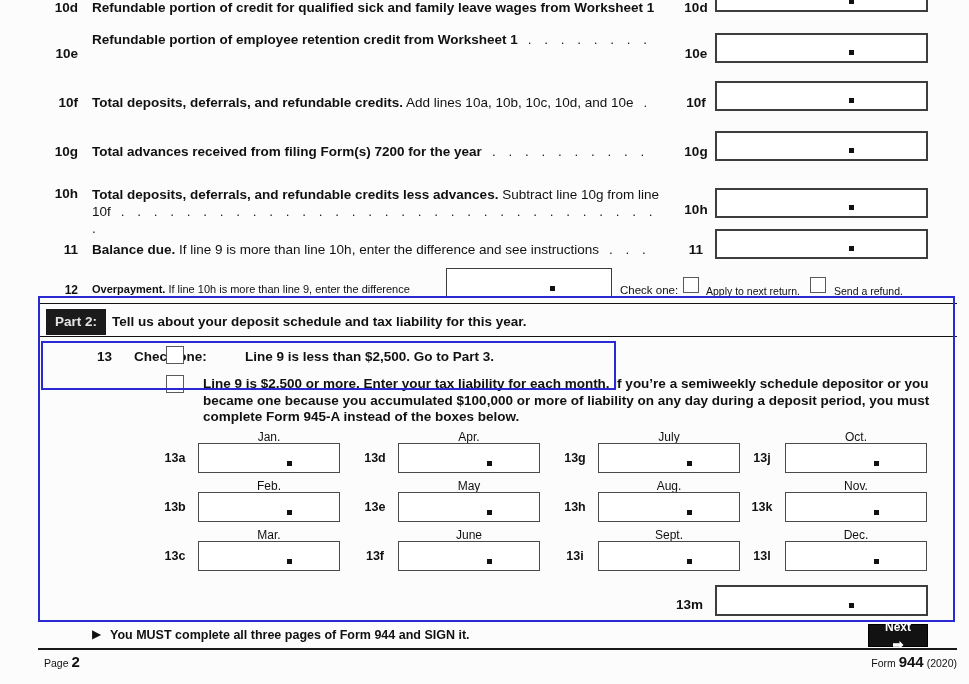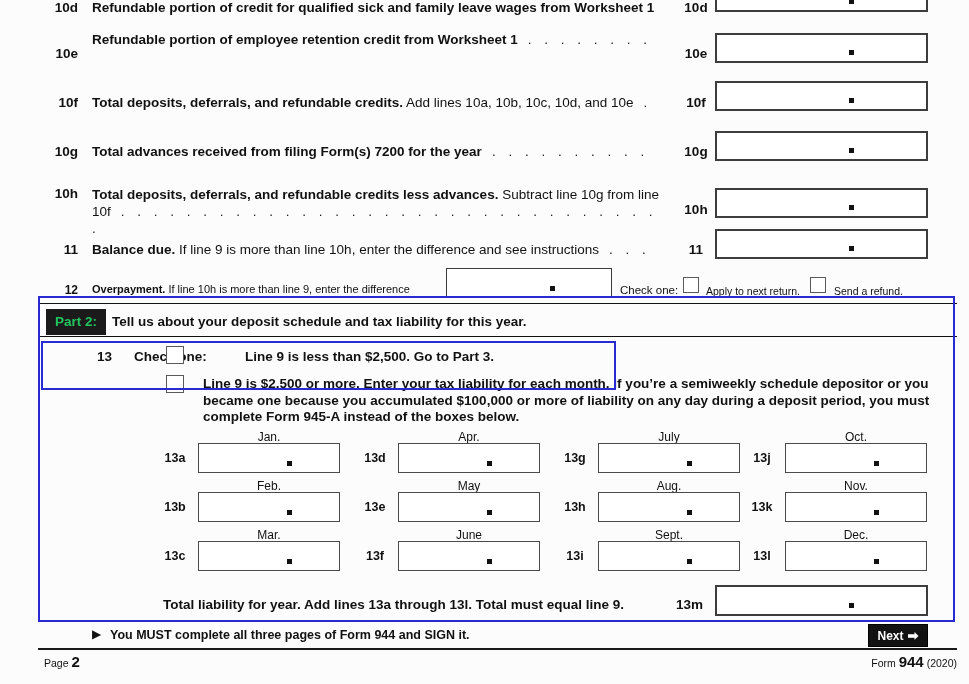--- a/index.html
+++ b/index.html
@@ -15,21 +15,21 @@
   .rlabel{ position:absolute; left:680px; width:32px; text-align:center; font-weight:bold; font-size:13.5px; }
   .amtbox{ position:absolute; left:715px; width:213px; height:30px; border:2px solid #3d3d3d; background:#fff; }
   .decdot{ position:absolute; width:5px; height:5px; background:#111; left:63%; bottom:6px; }
 
   .smalltext { font-size:11px; }
   .cb    { position:absolute; width:16px; height:16px; border:1.5px solid #5a5a5a; background:#fff; }
   .cb.big{ width:18px; height:18px; }
 
   .secline { position:absolute; left:38px; width:919px; border-top:1.5px solid #111; }
   .part2-label { position:absolute; left:46px; top:309px; height:26px; line-height:26px; padding:0 9px;
-                 background:#1b1b1b; color:#22c55e; font-weight:bold; font-size:13.5px; }
+                 background:#1b1b1b; color:#e5e5e5; font-weight:bold; font-size:13.5px; }
   .part2-title { position:absolute; left:112px; top:314px; font-weight:bold; font-size:13.5px; }
 
   .ann { position:absolute; border:2px solid #2a2ad2; pointer-events:none; }
   .ann-outer { left:38px; top:296px; width:917px; height:326px; }
   .ann-inner { left:41px; top:341px; width:575px; height:49px; }
 
   .b13   { position:absolute; font-weight:bold; font-size:13.5px;margin-left:42px; }
   .para13{ position:absolute; left:203px; top:376px; width:762px; font-weight:bold; font-size:13.5px; line-height:16.5px; }
 
   .mlabel { position:absolute; width:142px; text-align:center; font-size:12px; }
@@ -37,21 +37,21 @@
   .mbox   { position:absolute; width:142px; height:30px; border:1.5px solid #4a4a4a; background:#fff; }
 
   .total-text { position:absolute; left:163px; top:597px; font-weight:bold; font-size:13.5px; }
   .total-lbl  { position:absolute; left:676px; top:597px; font-weight:bold; font-size:13.5px; }
   .total-box  { position:absolute; left:715px; top:585px; width:213px; height:31px; border:2px solid #3d3d3d; background:#fff; }
 
   .farrow { position:absolute; left:92px; top:627px; font-size:12px; }
   .fnote  { position:absolute; left:110px; top:628px; font-weight:bold; font-size:12.5px; }
   .next-btn { position:absolute; left:868px; top:624px; width:60px; height:23px; background:#121212; color:#fff;
               display:flex; align-items:center; justify-content:center; gap:4px; font-weight:bold; font-size:12px;
-              cursor:pointer; border:1px solid #000; }
+              cursor:pointer; border:1px solid #000;flex-direction:column; }
   .next-arrow { font-size:13px; line-height:1; }
   .botline { position:absolute; left:38px; top:648px; width:919px; border-top:2px solid #1a1a1a; }
   .pageno  { position:absolute; left:44px; top:653px; font-size:10.5px; }
   .pageno b{ font-size:15px; }
   .formid  { position:absolute; left:770px; top:653px; width:187px; text-align:right; font-size:10.5px; }
   .formid b{ font-size:15px; }
 </style>
 </head>
 <body>
 
@@ -187,21 +187,20 @@
   <div class="mbox" style="left:598px; top:541px">
       <span class="decdot"></span>
     </div>
 
   <div class="mlabel" style="left:785px; top:528px">Dec.</div>
   <div class="mid" style="left:745px; top:549px">13l</div>
   <div class="mbox" style="left:785px; top:541px">
       <span class="decdot"></span>
     </div>
 
-  <div class="total-text">Total liability for year. Add lines 13a through 13l. Total must equal line 9.</div>
   <div class="total-lbl">13m</div>
   <div class="total-box">
       <span class="decdot"></span>
     </div>
 
   <div class="ann ann-outer"></div>
   <div class="ann ann-inner"></div>
 
   <div class="farrow">▶</div>
   <div class="fnote">You MUST complete all three pages of Form 944 and SIGN it.</div>

